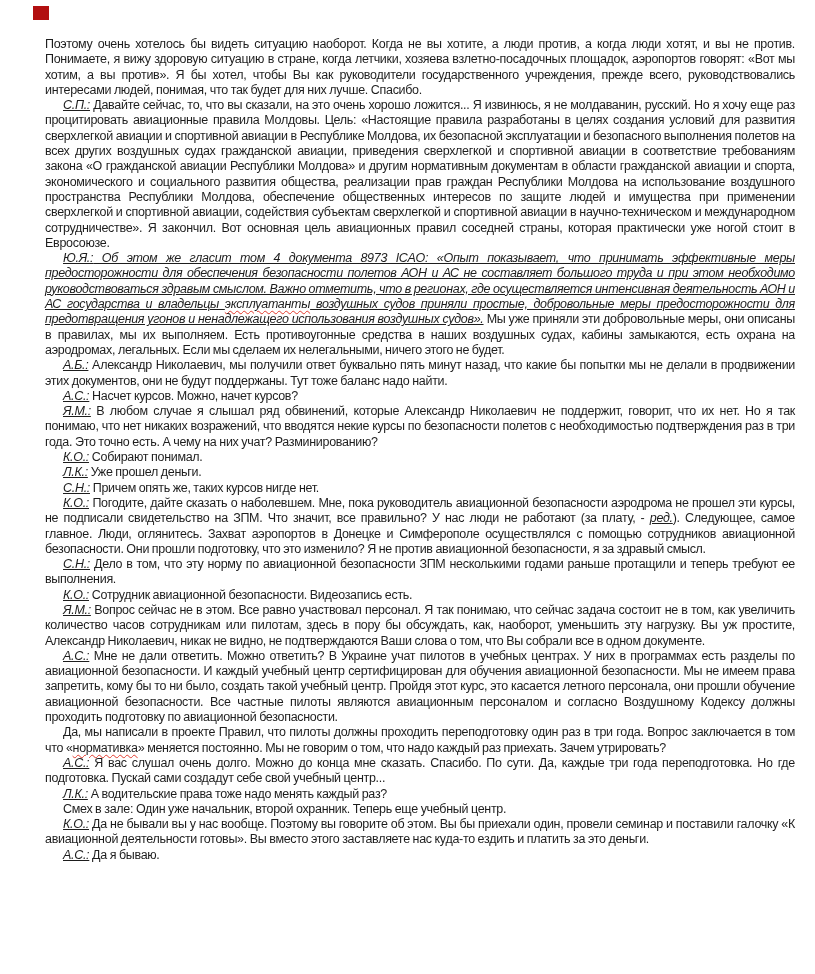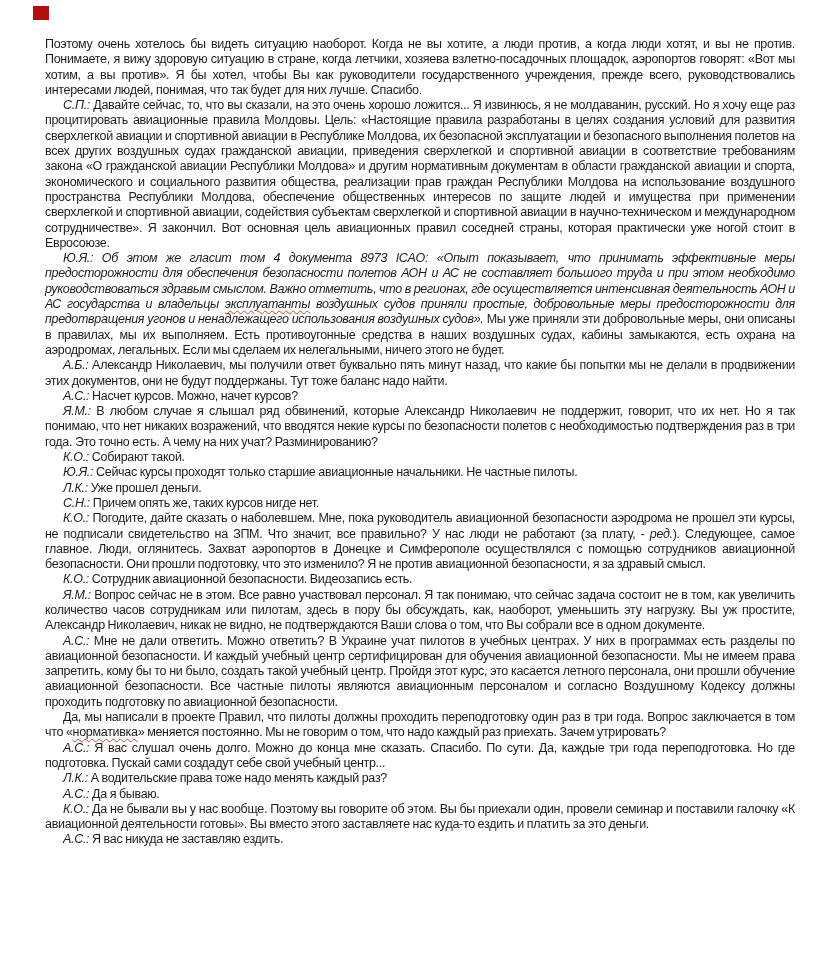--- a/index.html
+++ b/index.html
@@ -40,49 +40,49 @@
     text-align: justify;
   }
   .para {
     margin: 0;
     text-indent: 18px;
   }
   .para.no-indent {
     text-indent: 0;
   }
   .seg { font-style: normal; }
-  .seg.italic { font-style: italic; }
+  .seg.italic { font-style: italic; text-decoration: underline; }
   .seg.squiggle {
     text-decoration-line: underline;
     text-decoration-style: wavy;
     text-decoration-color: var(--misspell, #e23b2e);
     text-decoration-thickness: 1px;
     text-underline-offset: 2px;
   }
 </style>
 </head>
 <body>
 
 <div class="page">
   <div class="red-marker"></div>
   <div class="doc">
       <p class="para no-indent"><span class="seg">Поэтому очень хотелось бы видеть ситуацию наоборот. Когда не вы хотите, а люди против, а когда люди хотят, и вы не против. Понимаете, я вижу здоровую ситуацию в стране, когда летчики, хозяева взлетно-посадочных площадок, аэропортов говорят: «Вот мы хотим, а вы против». Я бы хотел, чтобы Вы как руководители государственного учреждения, прежде всего, руководствовались интересами людей, понимая, что так будет для них лучше. Спасибо.</span></p>
       <p class="para"><span class="seg italic">С.П.:</span><span class="seg"> Давайте сейчас, то, что вы сказали, на это очень хорошо ложится... Я извинюсь, я не молдаванин, русский. Но я хочу еще раз процитировать авиационные правила Молдовы. Цель: «Настоящие правила разработаны в целях создания условий для развития сверхлегкой авиации и спортивной авиации в Республике Молдова, их безопасной эксплуатации и безопасного выполнения полетов на всех других воздушных судах гражданской авиации, приведения сверхлегкой и спортивной авиации в соответствие требованиям закона «О гражданской авиации Республики Молдова» и другим нормативным документам в области гражданской авиации и спорта, экономического и социального развития общества, реализации прав граждан Республики Молдова на использование воздушного пространства Республики Молдова, обеспечение общественных интересов по защите людей и имущества при применении сверхлегкой и спортивной авиации, содействия субъектам сверхлегкой и спортивной авиации в научно-техническом и международном сотрудничестве». Я закончил. Вот основная цель авиационных правил соседней страны, которая практически уже ногой стоит в Евросоюзе.</span></p>
       <p class="para"><span class="seg italic">Ю.Я.:</span><span class="seg italic"> Об этом же гласит том 4 документа 8973 ICAO: «Опыт показывает, что принимать эффективные меры предосторожности для обеспечения безопасности полетов АОН и АС не составляет большого труда и при этом необходимо руководствоваться здравым смыслом. Важно отметить, что в регионах, где осуществляется интенсивная деятельность АОН и АС государства и владельцы </span><span class="seg italic squiggle">эксплуатанты</span><span class="seg italic"> воздушных судов приняли простые, добровольные меры предосторожности для предотвращения угонов и ненадлежащего использования воздушных судов».</span><span class="seg"> Мы уже приняли эти добровольные меры, они описаны в правилах, мы их выполняем. Есть противоугонные средства в наших воздушных судах, кабины замыкаются, есть охрана на аэродромах, легальных. Если мы сделаем их нелегальными, ничего этого не будет.</span></p>
       <p class="para"><span class="seg italic">А.Б.:</span><span class="seg"> Александр Николаевич, мы получили ответ буквально пять минут назад, что какие бы попытки мы не делали в продвижении этих документов, они не будут поддержаны.  Тут тоже баланс надо найти.</span></p>
       <p class="para"><span class="seg italic">А.С.:</span><span class="seg"> Насчет курсов. Можно,  начет курсов?</span></p>
       <p class="para"><span class="seg italic">Я.М.:</span><span class="seg"> В любом случае я слышал ряд обвинений, которые Александр Николаевич не поддержит, говорит, что их нет. Но я так понимаю, что нет никаких возражений, что вводятся некие курсы по безопасности полетов с необходимостью подтверждения раз в три года. Это точно есть. А чему на них учат? Разминированию?</span></p>
-      <p class="para"><span class="seg italic">К.О.:</span><span class="seg"> Собирают такой.</span></p>
-      <p class="para"><span class="seg italic">Ю.Я.:</span><span class="seg"> Сейчас курсы проходят только старшие авиационные  начальники. Не частные пилоты.</span></p>
+      <p class="para"><span class="seg italic">К.О.:</span><span class="seg"> Собирают понимал.</span></p>
       <p class="para"><span class="seg italic">Л.К.:</span><span class="seg"> Уже прошел деньги.</span></p>
       <p class="para"><span class="seg italic">С.Н.:</span><span class="seg"> Причем опять же, таких курсов нигде нет.</span></p>
       <p class="para"><span class="seg italic">К.О.:</span><span class="seg"> Погодите, дайте сказать о наболевшем. Мне, пока руководитель авиационной безопасности аэродрома не прошел эти курсы, не подписали свидетельство на ЗПМ. Что значит, все правильно? У нас люди не работают (за плату, - </span><span class="seg italic">ред.</span><span class="seg">). Следующее, самое главное. Люди, оглянитесь. Захват аэропортов в Донецке и Симферополе осуществлялся с помощью сотрудников авиационной безопасности. Они прошли подготовку, что это изменило? Я не против авиационной безопасности, я за здравый смысл.</span></p>
+      <p class="para"><span class="seg italic">С.Н.:</span><span class="seg"> Дело в том, что эту норму по авиационной безопасности ЗПМ несколькими годами раньше протащили и теперь требуют ее выполнения.</span></p>
       <p class="para"><span class="seg italic">К.О.:</span><span class="seg"> Сотрудник авиационной  безопасности.  Видеозапись  есть.</span></p>
       <p class="para"><span class="seg italic">Я.М.:</span><span class="seg"> Вопрос сейчас не в этом. Все равно участвовал персонал. Я так понимаю, что сейчас задача состоит не в том, как увеличить количество часов сотрудникам или пилотам, здесь в пору бы обсуждать, как, наоборот, уменьшить эту нагрузку. Вы уж простите, Александр Николаевич, никак не видно, не подтверждаются Ваши слова о том, что Вы собрали все в одном документе.</span></p>
       <p class="para"><span class="seg italic">А.С.:</span><span class="seg"> Мне не дали ответить. Можно ответить? В Украине учат пилотов в учебных центрах. У них в программах есть разделы по авиационной безопасности. И каждый учебный центр сертифицирован для обучения авиационной безопасности. Мы не имеем права запретить, кому бы то ни было, создать такой учебный центр. Пройдя этот курс, это касается летного персонала, они прошли обучение авиационной безопасности. Все частные пилоты являются авиационным персоналом и согласно Воздушному Кодексу должны проходить подготовку по авиационной безопасности.</span></p>
       <p class="para"><span class="seg">Да, мы написали в проекте Правил, что пилоты должны проходить переподготовку один раз в три года. Вопрос заключается в том что «</span><span class="seg squiggle">нормативка</span><span class="seg">» меняется постоянно. Мы не говорим о том, что надо каждый раз приехать. Зачем утрировать?</span></p>
       <p class="para"><span class="seg italic">А.С.:</span><span class="seg"> Я вас слушал очень долго. Можно до конца мне сказать. Спасибо. По сути. Да, каждые три года переподготовка. Но где подготовка. Пускай сами создадут себе свой учебный центр...</span></p>
       <p class="para"><span class="seg italic">Л.К.:</span><span class="seg"> А водительские права тоже надо менять каждый раз?</span></p>
+      <p class="para"><span class="seg">Смех в зале: Один уже начальник, второй охранник. Теперь еще учебный центр.</span></p>
+      <p class="para"><span class="seg italic">К.О.:</span><span class="seg"> Да не бывали вы у нас вообще. Поэтому вы говорите об этом. Вы бы приехали один, провели семинар и поставили галочку «К авиационной деятельности готовы». Вы вместо этого заставляете нас куда-то ездить и платить за это деньги.</span></p>
       <p class="para"><span class="seg italic">А.С.:</span><span class="seg"> Да я бываю.</span></p>
-      <p class="para"><span class="seg italic">К.О.:</span><span class="seg"> Да не бывали вы у нас вообще. Поэтому вы говорите об этом. Вы бы приехали один, провели семинар и поставили галочку «К авиационной деятельности готовы». Вы вместо этого заставляете нас куда-то ездить и платить за это деньги.</span></p>
-      <p class="para"><span class="seg italic">А.С.:</span><span class="seg"> Я вас никуда не заставляю ездить.</span></p>
     </div>
 </div>
 
 </body></html>

